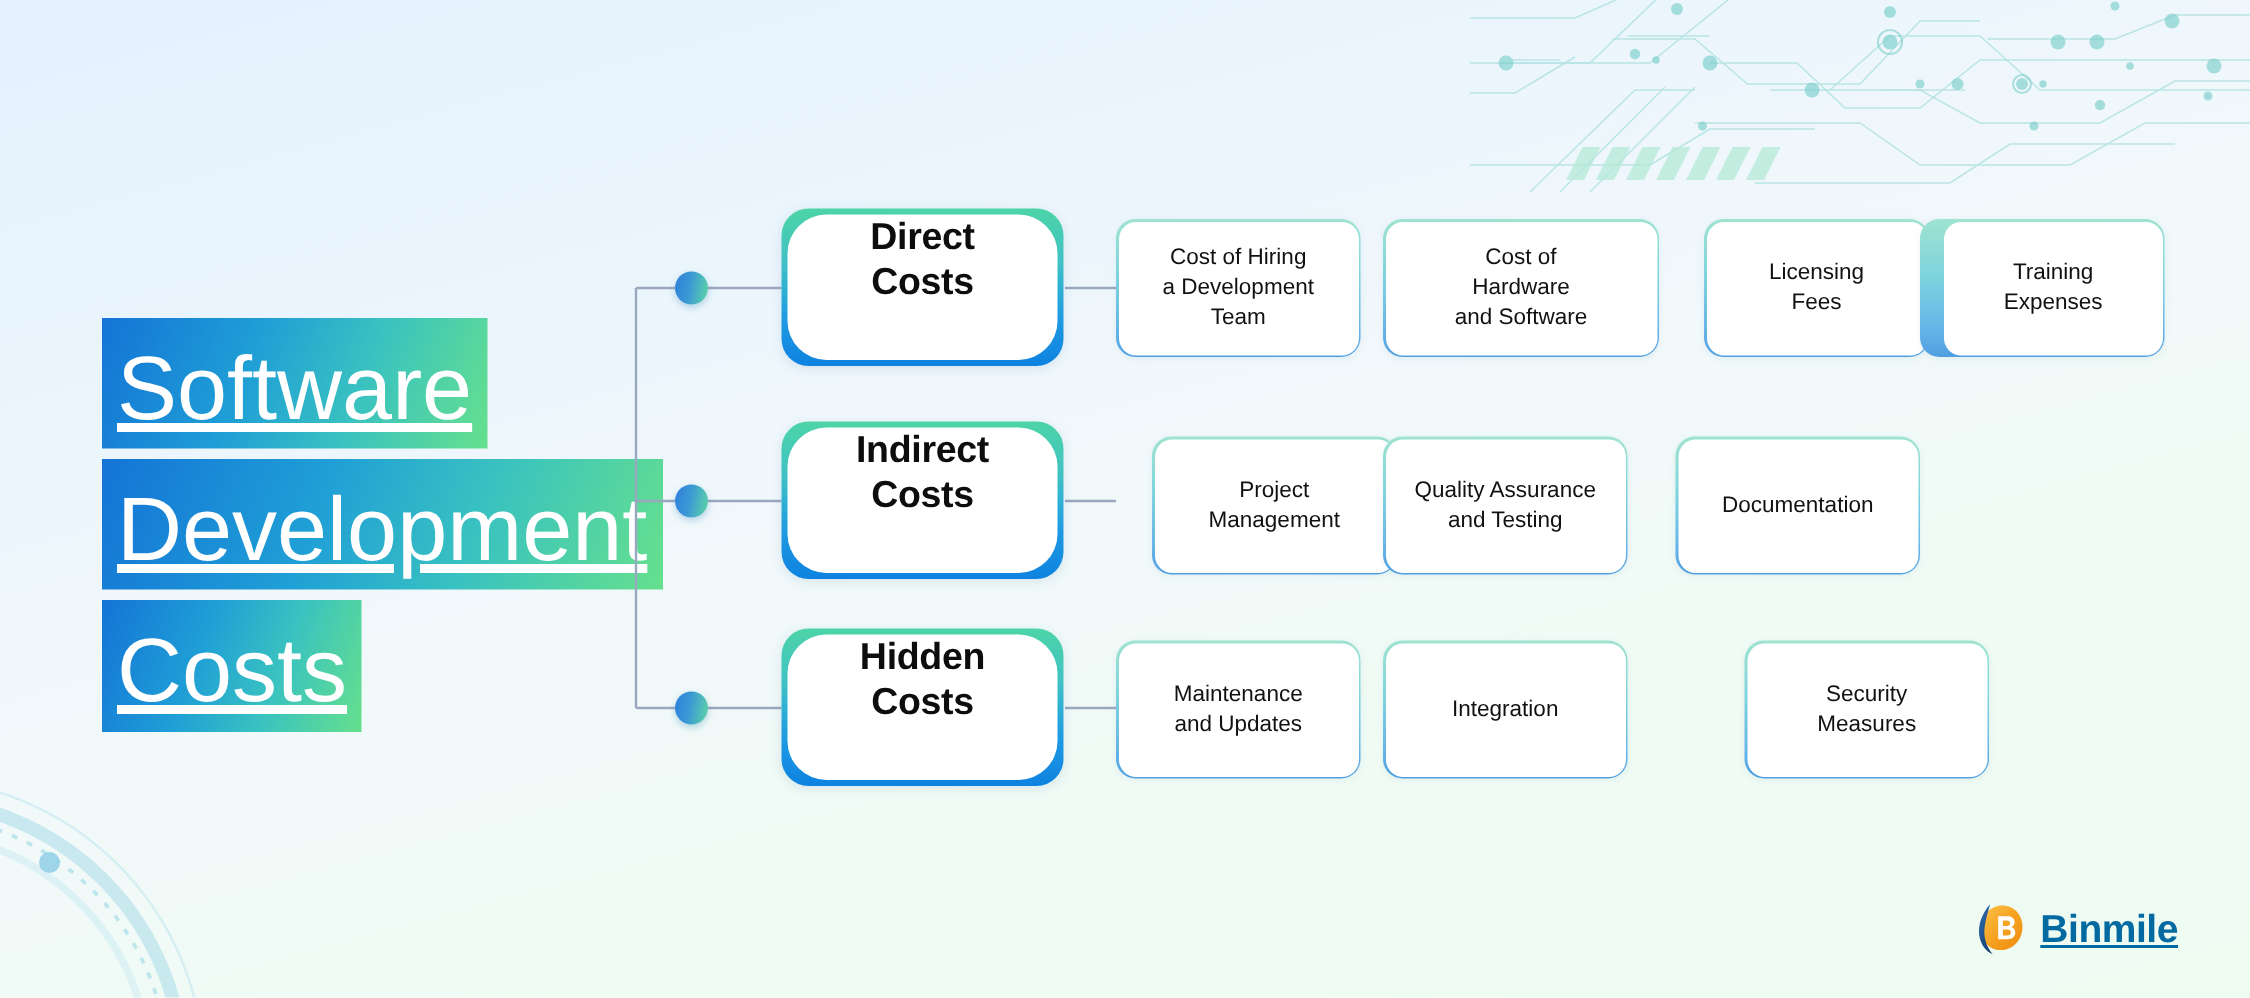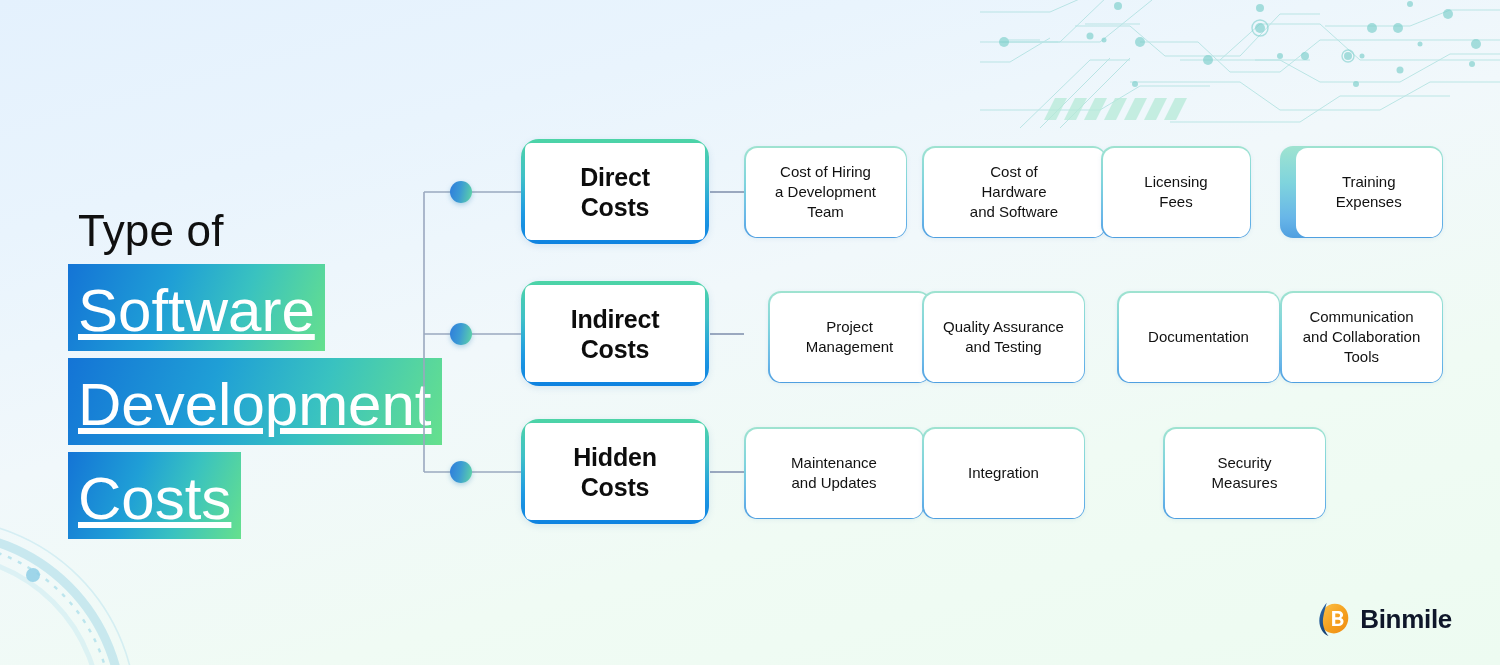--- a/index.html
+++ b/index.html
@@ -63,22 +63,22 @@
     position:absolute;
     width:188px; height:105px;
     border-radius:18px;
     padding:4px;
     background: linear-gradient(180deg, #4dd4a6 0%, #3fc1c6 35%, #1e9ae2 70%, #0e82e0 100%);
     box-shadow:0 2px 7px rgba(60,120,180,0.14);
   }
   .main-box-inner {
     width:100%; height:100%;
     background:#ffffff;
-    border-radius:6px;
-    display:flex; align-items:center; justify-content:center; text-align:center;
+    border-radius:26px;
+    display:flex; justify-content:center; text-align:center;
   }
   .main-box-label {
     font-size:25px; font-weight:700; color:#0d0d0d; line-height:1.2;
     letter-spacing:-0.2px;
   }
 
   
   .sub-box {
     position:absolute;
     height:92px;
@@ -98,21 +98,21 @@
     font-size:15px; font-weight:400; color:#111111; line-height:1.33;
   }
 
   
   .logo {
     position:absolute; right:48px; bottom:28px;
     display:flex; align-items:center; gap:9px;
   }
   .logo-mark { width:36px; height:36px; display:block; }
   .logo-text {
-    font-size:26px; font-weight:700; color:#0f172a; letter-spacing:-0.3px;
+    font-size:26px; font-weight:700; color:#0369a1; letter-spacing:-0.3px;text-decoration:underline;
   }
 </style>
 </head>
 <body>
 
 <svg class="deco-circuit" viewBox="0 0 520 130" preserveAspectRatio="none">
   <g stroke="#8fd6d2" stroke-width="1" fill="none" opacity="0.55">
     <path d="M0 12 L70 12 L120 -10"></path>
     <path d="M20 42 L80 42 L130 -6"></path>
     <path d="M22 42 L120 42 L172 0"></path>
@@ -179,21 +179,20 @@
     <circle cx="10" cy="210" r="160" stroke="#ccecf2" stroke-width="5"></circle>
     <circle cx="10" cy="210" r="196" stroke="#bfe6ef" stroke-width="1.6"></circle>
   </g>
   <g stroke="#a9dde9" stroke-width="2.4" opacity="0.75">
     <circle cx="10" cy="210" r="172" fill="none" stroke-dasharray="4 7"></circle>
   </g>
   <circle cx="103" cy="70" r="7" fill="#8fcfe6" opacity="0.85"></circle>
 </svg>
 
 <div class="title-block">
-  <div class="title-line-plain">Type of</div>
   <div><span class="hl">Software</span></div>
   <div><span class="hl">Development</span></div>
   <div><span class="hl">Costs</span></div>
 </div>
 
 <div class="diagram">
 
   <svg class="connector-svg">
     <g stroke="#9aa8bf" stroke-width="1.6" fill="none">
 
@@ -227,21 +226,21 @@
   <div class="sub-box" style="left:744px; top:146px; width:163px;">
     <div class="sub-box-inner">
       <div class="sub-box-label">Cost of Hiring<br>a Development<br>Team</div>
     </div>
   </div>
   <div class="sub-box" style="left:922px; top:146px; width:184px;">
     <div class="sub-box-inner">
       <div class="sub-box-label">Cost of<br>Hardware<br>and Software</div>
     </div>
   </div>
-  <div class="sub-box" style="left:1101px; top:146px; width:150px;">
+  <div class="sub-box" style="left:1136px; top:146px; width:150px;">
     <div class="sub-box-inner">
       <div class="sub-box-label">Licensing<br>Fees</div>
     </div>
   </div>
   <div class="sub-box" style="left:1280px; top:146px; width:163px;padding-left:16px;">
     <div class="sub-box-inner">
       <div class="sub-box-label">Training<br>Expenses</div>
     </div>
   </div>
 
@@ -262,36 +261,31 @@
   <div class="sub-box" style="left:922px; top:291px; width:163px;">
     <div class="sub-box-inner">
       <div class="sub-box-label">Quality Assurance<br>and Testing</div>
     </div>
   </div>
   <div class="sub-box" style="left:1101px; top:291px; width:163px;margin-left:16px;">
     <div class="sub-box-inner">
       <div class="sub-box-label">Documentation</div>
     </div>
   </div>
-  <div class="sub-box" style="left:1280px; top:291px; width:163px;">
-    <div class="sub-box-inner">
-      <div class="sub-box-label">Communication<br>and Collaboration<br>Tools</div>
-    </div>
-  </div>
 
   <div class="main-box" style="left:521px; top:419px;">
     <div class="main-box-inner">
       <div class="main-box-label">
         <span>Hidden</span><br>
         <span>Costs</span>
       </div>
     </div>
   </div>
 
-  <div class="sub-box" style="left:744px; top:427px; width:180px;">
+  <div class="sub-box" style="left:744px; top:427px; width:163px;">
     <div class="sub-box-inner">
       <div class="sub-box-label">Maintenance<br>and Updates</div>
     </div>
   </div>
   <div class="sub-box" style="left:922px; top:427px; width:163px;">
     <div class="sub-box-inner">
       <div class="sub-box-label">Integration</div>
     </div>
   </div>
   <div class="sub-box" style="left:1163px; top:427px; width:163px;">

